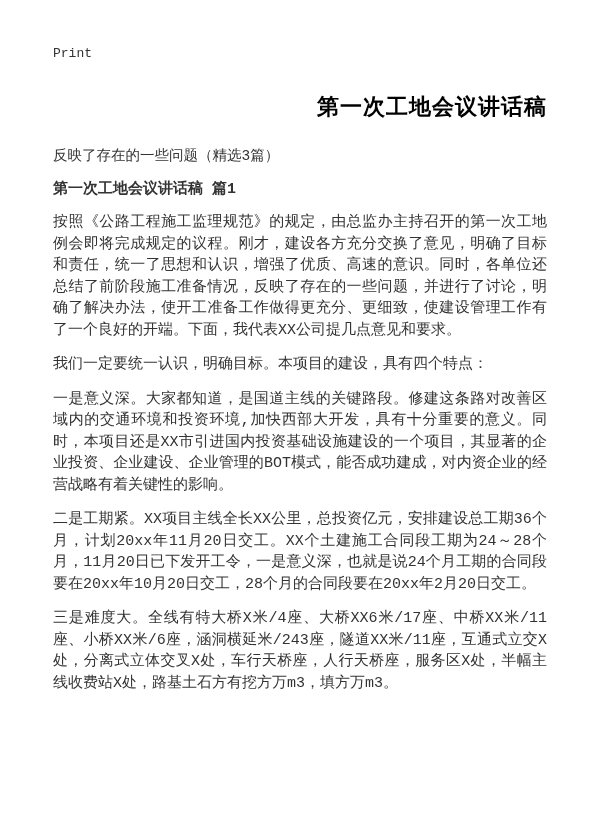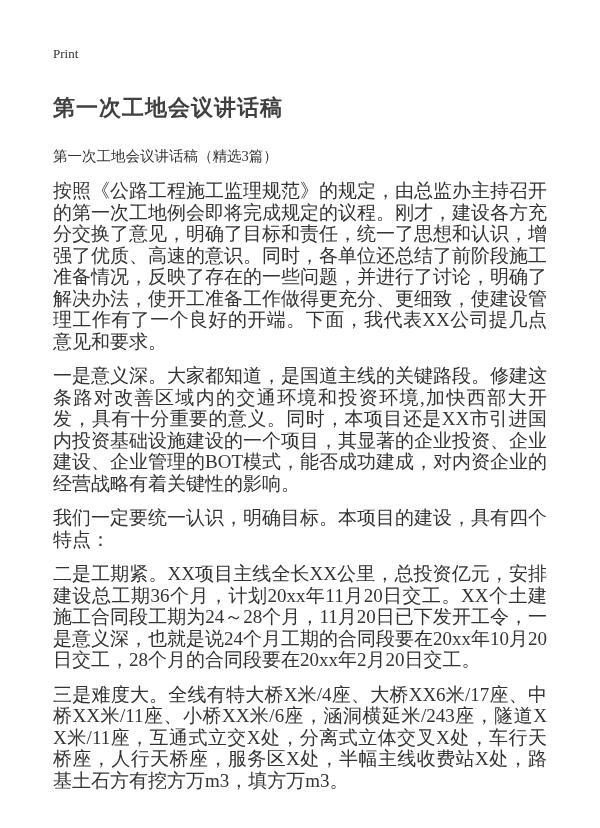--- a/index.html
+++ b/index.html
@@ -13,46 +13,47 @@
     overflow: hidden;
     font-family: "Liberation Serif", "DejaVu Serif", serif;
     color: #333333;
   }
   .page {
     box-sizing: border-box;
     width: 600px;
     height: 677px;
     padding: 46px 53px 0 53px;
     background: #ffffff;
+    font-family: Liberation Mono, monospace;
   }
   .print-link {
     font-size: 13px;
     color: #333333;
     margin: 0 0 16px 0;
   }
   .doc-title {
-    text-align: left;
+    text-align: right;
     font-size: 22px;
     font-weight: bold;
-    color: #404040;
+    color: #000000;
     margin: 31px 0 24px 0;
     letter-spacing: 1px;
   }
   .doc-subtitle {
     font-size: 14.5px;
     font-weight: normal;
     margin: 0 0 14px 0;
   }
   .part-heading {
     font-size: 15px;
     font-weight: bold;
     margin: 0 0 14px 0;
   }
   .para {
-    font-size: 19px;
+    font-size: 15px;
     line-height: 21.5px;
     margin: 0 0 13px 0;
     text-align: justify;
     text-justify: inter-ideograph;
     word-break: break-all;
   }
   .sub-heading {
     font-size: 14.5px;
     line-height: 21.5px;
     margin: 0 0 13px 0;
@@ -61,28 +62,29 @@
 </style>
 </head>
 <body>
 
 <div class="page">
 
   <div class="print-link">Print</div>
 
   <h1 class="doc-title">第一次工地会议讲话稿</h1>
 
-  <p class="doc-subtitle">第一次工地会议讲话稿（精选3篇）</p>
+  <p class="doc-subtitle">反映了存在的一些问题（精选3篇）</p>
 
+  <h2 class="part-heading">第一次工地会议讲话稿 篇1</h2>
 
   <p class="para">按照《公路工程施工监理规范》的规定，由总监办主持召开的第一次工地例会即将完成规定的议程。刚才，建设各方充分交换了意见，明确了目标和责任，统一了思想和认识，增强了优质、高速的意识。同时，各单位还总结了前阶段施工准备情况，反映了存在的一些问题，并进行了讨论，明确了解决办法，使开工准备工作做得更充分、更细致，使建设管理工作有了一个良好的开端。下面，我代表XX公司提几点意见和要求。</p>
 
 
 
+  <p class="para">我们一定要统一认识，明确目标。本项目的建设，具有四个特点：</p>
+
   <p class="para">一是意义深。大家都知道，是国道主线的关键路段。修建这条路对改善区域内的交通环境和投资环境,加快西部大开发，具有十分重要的意义。同时，本项目还是XX市引进国内投资基础设施建设的一个项目，其显著的企业投资、企业建设、企业管理的BOT模式，能否成功建成，对内资企业的经营战略有着关键性的影响。</p>
-
-  <p class="para">我们一定要统一认识，明确目标。本项目的建设，具有四个特点：</p>
 
   <p class="para">二是工期紧。XX项目主线全长XX公里，总投资亿元，安排建设总工期36个月，计划20xx年11月20日交工。XX个土建施工合同段工期为24～28个月，11月20日已下发开工令，一是意义深，也就是说24个月工期的合同段要在20xx年10月20日交工，28个月的合同段要在20xx年2月20日交工。</p>
 
   <p class="para">三是难度大。全线有特大桥X米/4座、大桥XX6米/17座、中桥XX米/11座、小桥XX米/6座，涵洞横延米/243座，隧道XX米/11座，互通式立交X处，分离式立体交叉X处，车行天桥座，人行天桥座，服务区X处，半幅主线收费站X处，路基土石方有挖方万m3，填方万m3。</p>
 
 </div>
 
 </body></html>

